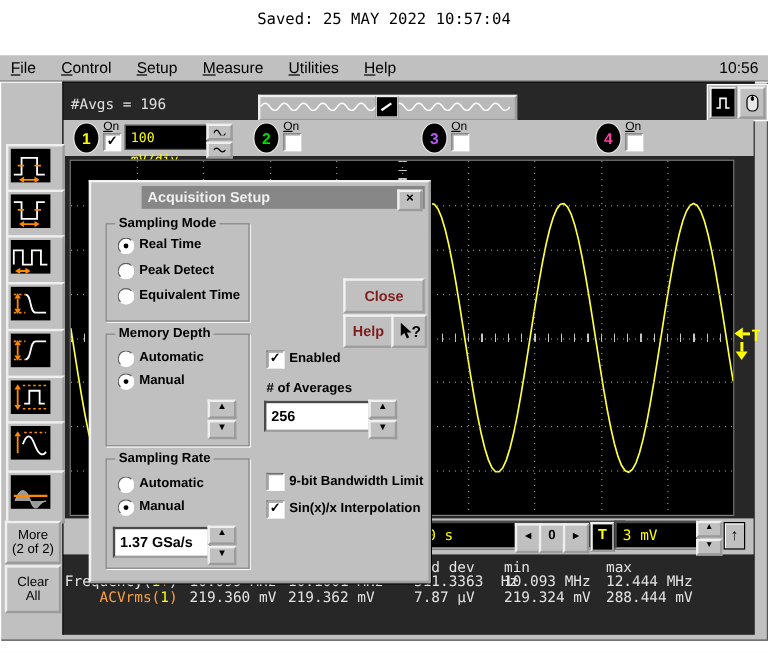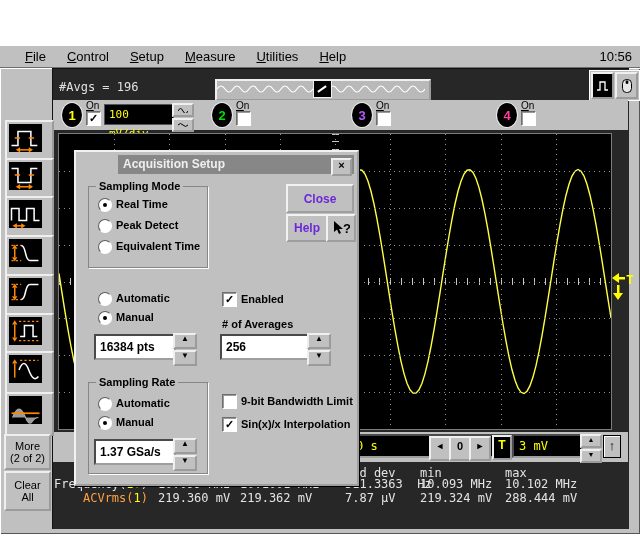--- a/index.html
+++ b/index.html
@@ -8,21 +8,21 @@
   .mono{font-family:"DejaVu Sans Mono",monospace;}
 
   
   .saved-line{position:absolute;top:9px;left:0;width:100%;text-align:center;
               font-family:"DejaVu Sans Mono",monospace;font-size:13px;color:#000;}
 
   
   .menubar{position:absolute;top:45px;left:0;width:640px;height:23px;background:#c0c0c0;
            box-shadow:inset 0 1px 0 #ffffff, inset 0 -1px 0 #6e6e6e;
            display:flex;align-items:center;font-size:13px;color:#000;}
-  .menu-items{display:flex;gap:21px;padding-left:25px;}
+  .menu-items{display:flex;gap:21px;padding-left:9px;}
   .menu-item{cursor:default;}
   .menubar .clock{margin-left:auto;padding-right:8px;}
 
   
   .main-outer{position:absolute;top:68px;left:0;width:640px;height:466px;background:#c0c0c0;
               box-shadow:inset 1px 1px 0 #ffffff, inset -1px -1px 0 #555;}
   .dark-panel{position:absolute;top:68px;left:52px;width:576px;height:460px;background:#272727;
               border-left:1px solid #111;border-top:1px solid #111;}
 
   
@@ -99,28 +99,29 @@
   .grp{position:absolute;border:1px solid #868686;box-shadow:1px 1px 0 #ffffff;}
   .grp-label{position:absolute;top:-7px;left:7px;background:#c0c0c0;padding:0 3px;}
   .radio{position:absolute;width:12px;height:12px;border-radius:50%;background:#fff;
          border:1px solid;border-color:#5e5e5e #fff #fff #5e5e5e;}
   .radio.on:after{content:"";position:absolute;left:4px;top:4px;width:4px;height:4px;border-radius:50%;background:#000;}
   .opt-label{position:absolute;white-space:nowrap;}
   .edit{position:absolute;background:#fff;border:2px inset #9e9e9e;color:#000;font-size:12px;font-weight:bold;
         padding-left:4px;display:flex;align-items:center;}
   .dspin{position:absolute;display:flex;flex-direction:column;gap:1px;}
   .dspin .sbtn{width:20px;height:12px;border:2px outset #efefef;background:#c0c0c0;font-size:8px;line-height:8px;text-align:center;color:#000;}
-  .dbtn{position:absolute;background:#c0c0c0;border:2px outset #f2f2f2;color:#6d28d9;font-size:12px;font-weight:bold;
-        display:flex;align-items:center;justify-content:center;}
+  .dbtn{position:absolute;background:#c0c0c0;border:2px outset #f2f2f2;color:#7f1d1d;font-size:12px;font-weight:bold;
+        display:flex;align-items:center;justify-content:center;margin-top:48px;}
 </style>
 </head>
 <body>
 
 <div class="screen">
 
+  <div class="saved-line">Saved:  25 MAY 2022  10:57:04</div>
 
   <div class="menubar">
     <div class="menu-items">
       <span class="menu-item"><u>F</u>ile</span>
       <span class="menu-item"><u>C</u>ontrol</span>
       <span class="menu-item"><u>S</u>etup</span>
       <span class="menu-item"><u>M</u>easure</span>
       <span class="menu-item"><u>U</u>tilities</span>
       <span class="menu-item"><u>H</u>elp</span>
     </div>
@@ -240,21 +241,21 @@
   <div class="meas" style="left:345px;top:466px;">std dev</div>
   <div class="meas" style="left:420px;top:466px;">min</div>
   <div class="meas" style="left:505px;top:466px;">max</div>
 
   <div>
     <div class="meas meas-label" style="left:38px;top:477px;"><span id="r0pre" style="color: rgb(228, 228, 228);">Frequency(</span><span id="r0ch" style="color: rgb(255, 255, 0);">1</span><span id="r0ar" style="color: rgb(255, 136, 0);">↑</span><span id="r0post" style="color: rgb(228, 228, 228);">)</span></div>
     <div class="meas" style="left:158px;top:477px;">10.099 MHz</div>
     <div class="meas" style="left:240px;top:477px;">10.1001 MHz</div>
     <div class="meas" style="left:345px;top:477px;">511.3363  Hz</div>
     <div class="meas" style="left:420px;top:477px;">10.093 MHz</div>
-    <div class="meas" style="left:505px;top:477px;">10.102 MHz</div>
+    <div class="meas" style="left:505px;top:477px;">12.444 MHz</div>
   </div>
   <div>
     <div class="meas meas-label" style="left:38px;top:491px;"><span id="r1pre" style="color: rgb(255, 160, 64);">ACVrms(</span><span id="r1ch" style="color: rgb(255, 255, 0);">1</span><span id="r1ar" style="color: rgb(255, 136, 0);"></span><span id="r1post" style="color: rgb(255, 160, 64);">)</span></div>
     <div class="meas" style="left:158px;top:491px;">219.360 mV</div>
     <div class="meas" style="left:240px;top:491px;">219.362 mV</div>
     <div class="meas" style="left:345px;top:491px;">7.87 µV</div>
     <div class="meas" style="left:420px;top:491px;">219.324 mV</div>
     <div class="meas" style="left:505px;top:491px;">288.444 mV</div>
   </div>
 
@@ -360,25 +361,27 @@
 
     <div class="dbtn" style="left:210px;top:32px;width:64px;height:25px;">Close</div>
     <div class="dbtn" style="left:210px;top:62px;width:38px;height:24px;">Help</div>
     <div class="dbtn" style="left:250px;top:62px;width:26px;height:24px;">
       <svg width="18" height="16" viewBox="0 0 18 16">
         <polygon points="2,1 2,12 5,9.5 7,14 9,13 7,9 11,9" fill="#000"></polygon>
         <text x="11" y="13" font-size="13" font-weight="bold" fill="#000">?</text>
       </svg>
     </div>
 
+    <div class="grp" style="left:12px;top:126px;width:118px;height:92px;">
+      <span class="grp-label">Memory Depth</span>
+    </div>
     <div class="radio" style="left:22px;top:140px;"></div>
     <span class="opt-label" style="left:40px;top:140px;">Automatic</span>
     <div class="radio on" style="left:22px;top:159px;"></div>
     <span class="opt-label" style="left:40px;top:159px;">Manual</span>
-    <div class="edit" style="left:18px;top:182px;width:74px;height:22px;">16384 pts</div>
     <div class="dspin" style="left:97px;top:181px;">
       <div class="sbtn">▲</div>
       <div class="sbtn">▼</div>
     </div>
 
     <div class="cbox on" style="left:146px;top:140px;position:absolute;"></div>
     <span class="opt-label" style="left:165px;top:141px;">Enabled</span>
     <span class="opt-label" style="left:146px;top:166px;"># of Averages</span>
     <div class="edit" style="left:144px;top:182px;width:82px;height:22px;">256</div>
     <div class="dspin" style="left:231px;top:181px;">

